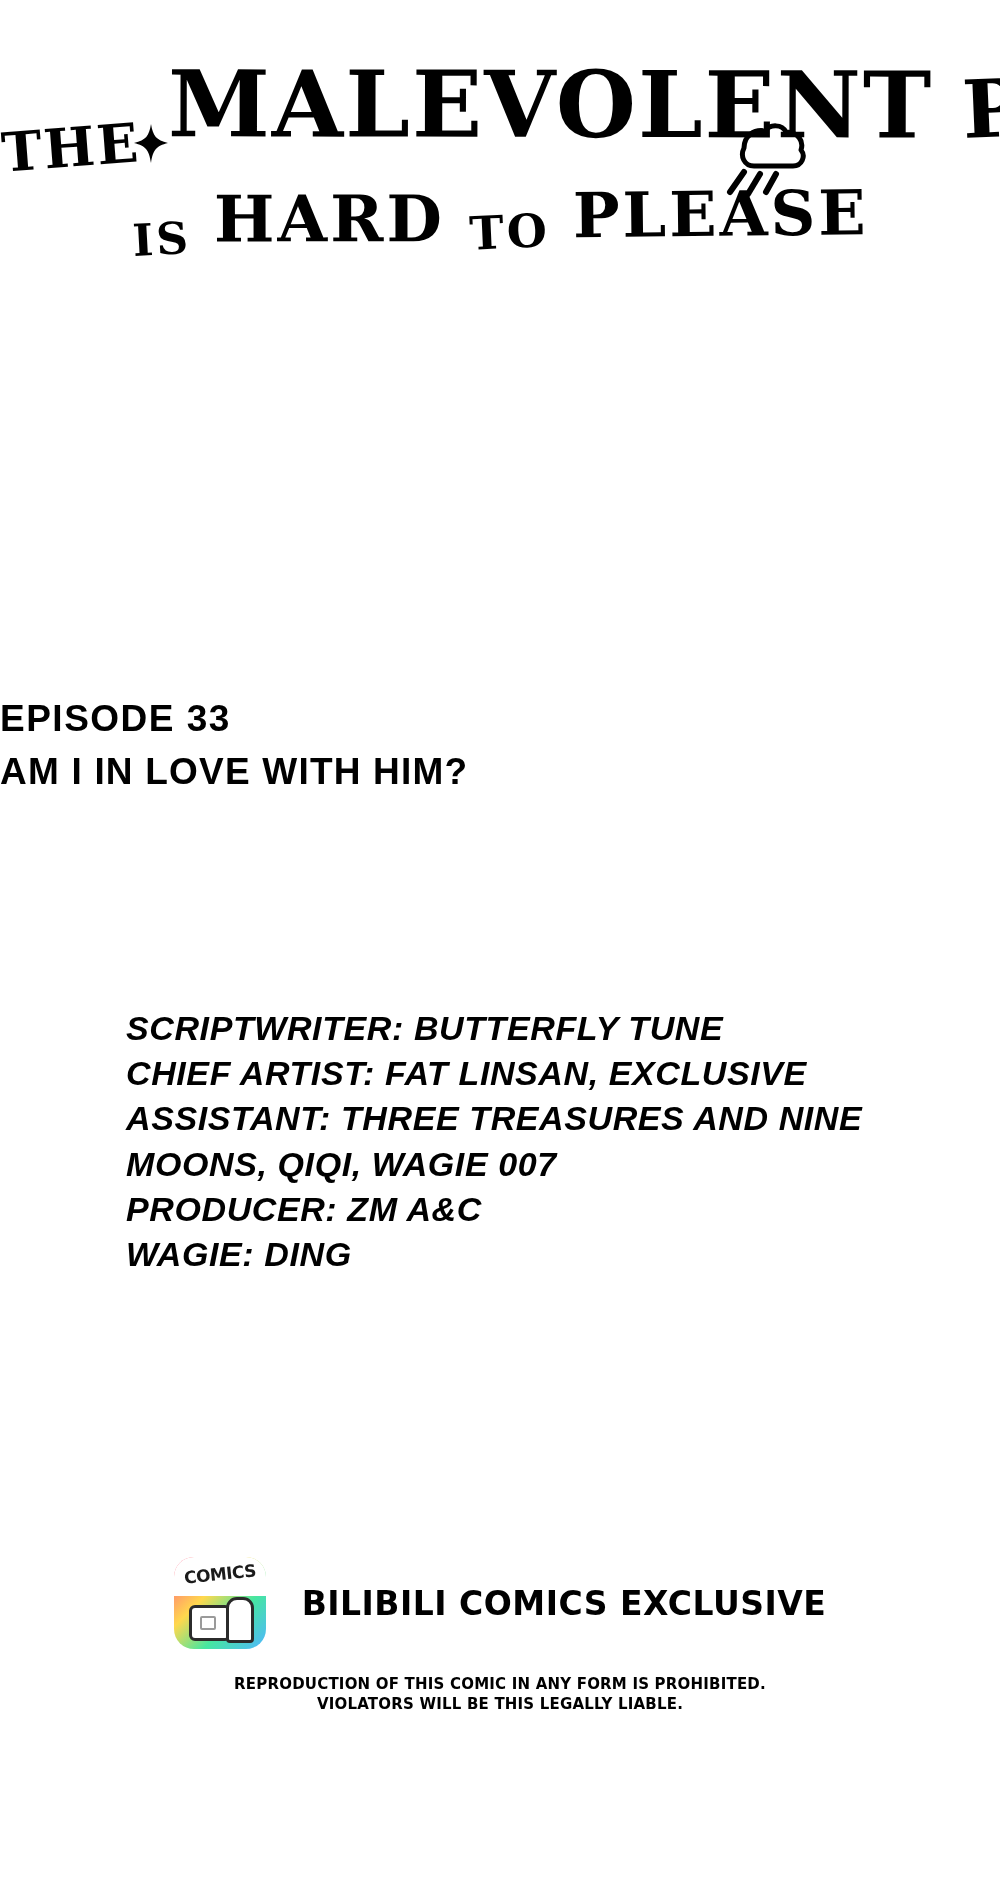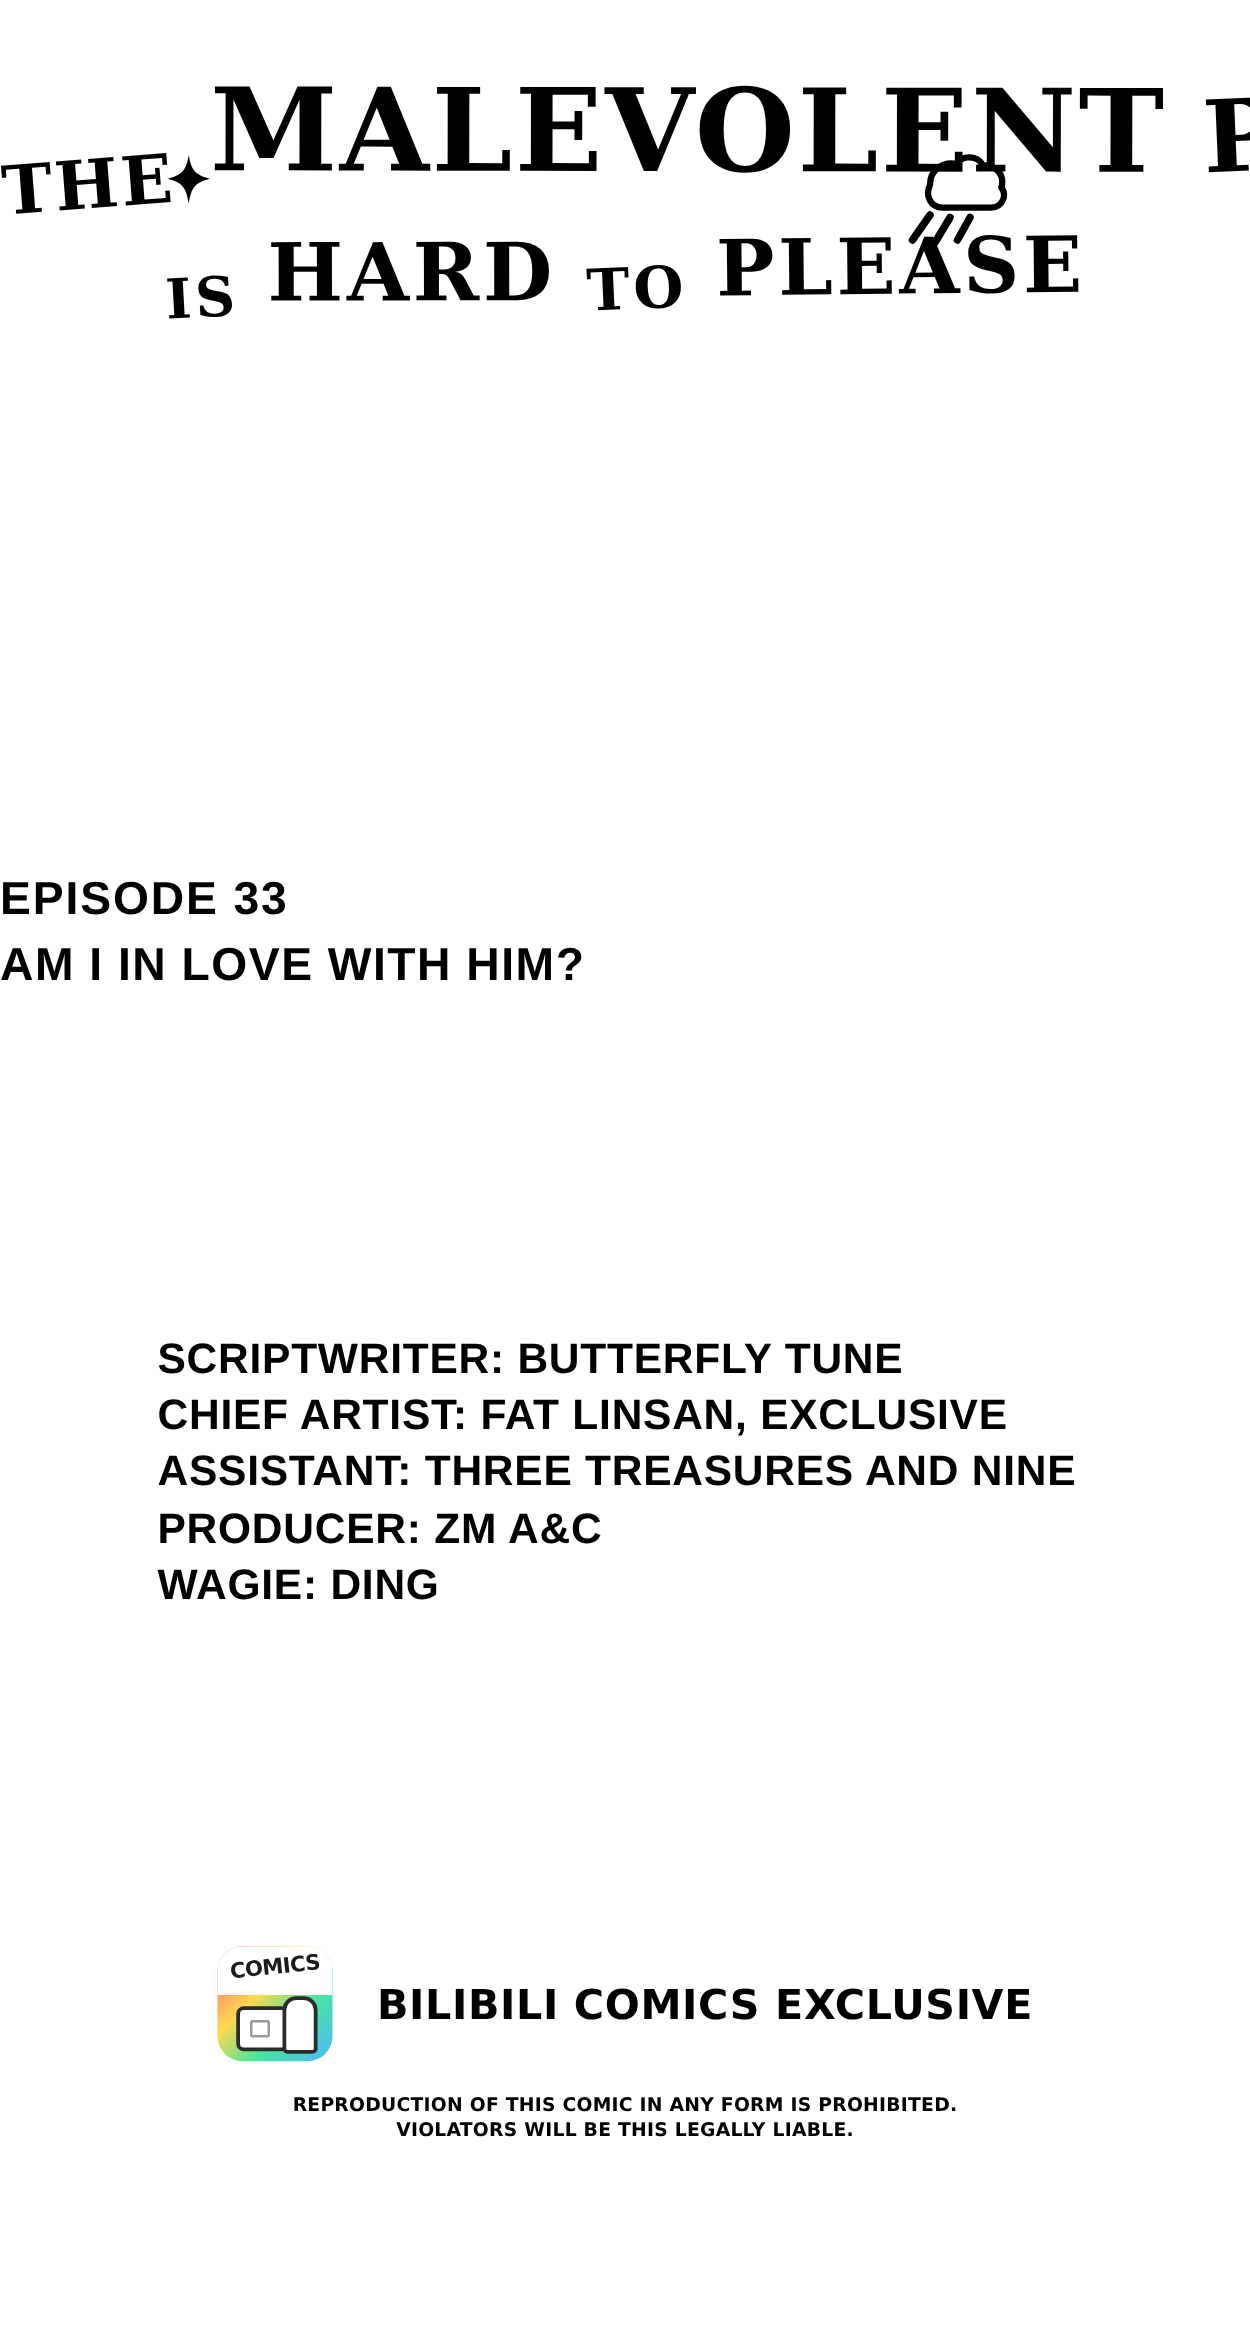--- a/index.html
+++ b/index.html
@@ -101,23 +101,24 @@
   .episode-title {
     font-size: 37px;
     font-weight: bold;
     letter-spacing: 1.2px;
     line-height: 1.42;
   }
 
   
   .credits {
     position: absolute;
-    top: 1065px;
+    top: 1006px;
     left: 126px;
     width: 780px;
+    font-style: italic;
   }
   .credits-line {
     font-size: 34px;
     font-weight: bold;
     letter-spacing: 0.6px;
     line-height: 1.33;
     white-space: pre-wrap;
   }
 
   
@@ -237,20 +238,21 @@
 
   <div class="episode-block">
     <div class="episode-num">EPISODE 33</div>
     <div class="episode-title">AM I IN LOVE WITH HIM?</div>
   </div>
 
   <div class="credits">
     <div class="credits-line">SCRIPTWRITER: BUTTERFLY TUNE</div>
     <div class="credits-line">CHIEF ARTIST: FAT LINSAN, EXCLUSIVE</div>
     <div class="credits-line">ASSISTANT: THREE TREASURES AND NINE</div>
+    <div class="credits-line">MOONS, QIQI, WAGIE 007</div>
     <div class="credits-line">PRODUCER: ZM A&amp;C</div>
     <div class="credits-line">WAGIE: DING</div>
   </div>
 
   <div class="footer">
     <div class="footer-row">
       <div class="logo">
         <div class="logo-band"></div>
         <div class="logo-word">COMICS</div>
         <div class="logo-tv"></div>

